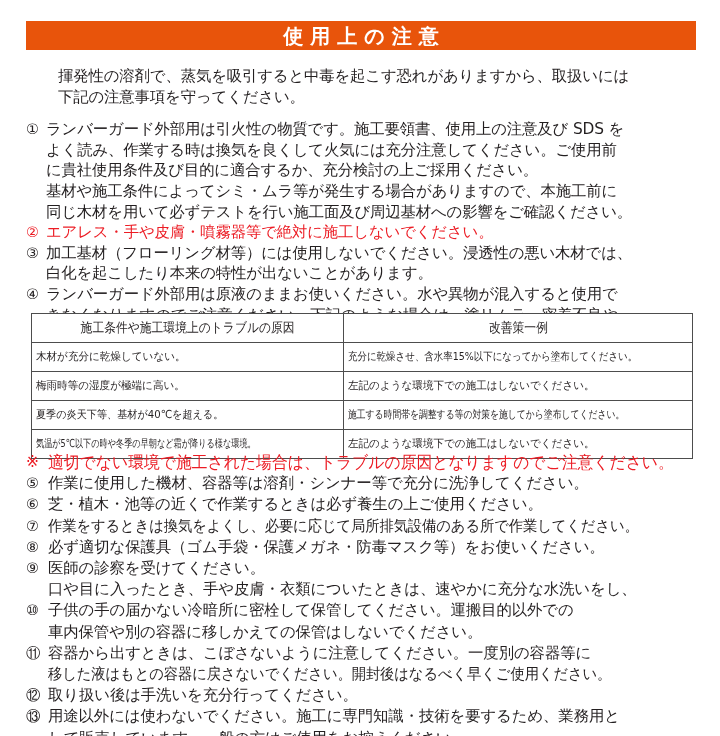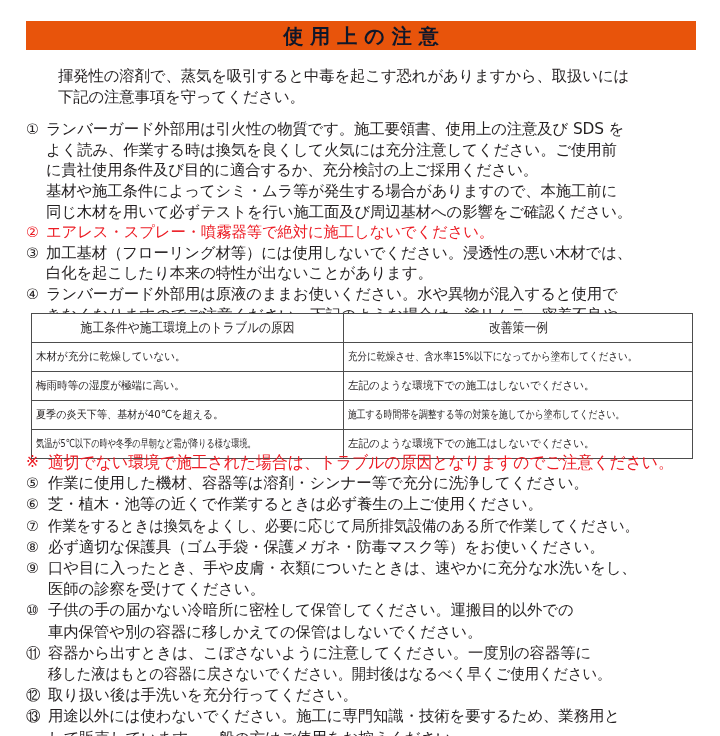--- a/index.html
+++ b/index.html
@@ -29,21 +29,21 @@
     left: 26px;
     top: 21px;
     width: 670px;
     height: 29px;
     background: #e8540b;
     display: flex;
     align-items: center;
     justify-content: center;
   }
   .header-title {
-    color: #0f172a;
+    color: #ffffff;
     font-size: 20px;
     font-weight: bold;
     letter-spacing: 7px;
     text-indent: 7px;
     line-height: 1;
     white-space: nowrap;
   }
 
   
   .body-area {
@@ -208,21 +208,21 @@
       <span class="marker">①</span>
       <span class="line">ランバーガード外部用は引火性の物質です。施工要領書、使用上の注意及び SDS を</span>
       <span class="line">よく読み、作業する時は換気を良くして火気には充分注意してください。ご使用前</span>
       <span class="line">に貴社使用条件及び目的に適合するか、充分検討の上ご採用ください。</span>
       <span class="line">基材や施工条件によってシミ・ムラ等が発生する場合がありますので、本施工前に</span>
       <span class="line">同じ木材を用いて必ずテストを行い施工面及び周辺基材への影響をご確認ください。</span>
     </div>
 
     <div class="item red">
       <span class="marker">②</span>
-      <span class="line">エアレス・スプレー・噴霧器等で絶対に施工しないでください。</span>
+      <span class="line">エアレス・手や皮膚・噴霧器等で絶対に施工しないでください。</span>
     </div>
 
     <div class="item">
       <span class="marker">③</span>
       <span class="line">加工基材（フローリング材等）には使用しないでください。浸透性の悪い木材では、</span>
       <span class="line">白化を起こしたり本来の特性が出ないことがあります。</span>
     </div>
 
     <div class="item">
       <span class="marker">④</span>
@@ -310,22 +310,22 @@
       </span>
     </div>
 
     <div class="item2">
       <span class="marker">⑧</span>
       <span class="line">必ず適切な保護具（ゴム手袋・保護メガネ・防毒マスク等）をお使いください。</span>
     </div>
 
     <div class="item2">
       <span class="marker">⑨</span>
+      <span class="line">医師の診察を受けてください。</span>
       <span class="line">口や目に入ったとき、手や皮膚・衣類についたときは、速やかに充分な水洗いをし、</span>
-      <span class="line">医師の診察を受けてください。</span>
     </div>
 
     <div class="item2">
       <span class="marker">⑩</span>
       <span class="line">子供の手の届かない冷暗所に密栓して保管してください。運搬目的以外での</span>
       <span class="line">車内保管や別の容器に移しかえての保管はしないでください。</span>
     </div>
 
     <div class="item2">
       <span class="marker">⑪</span>

